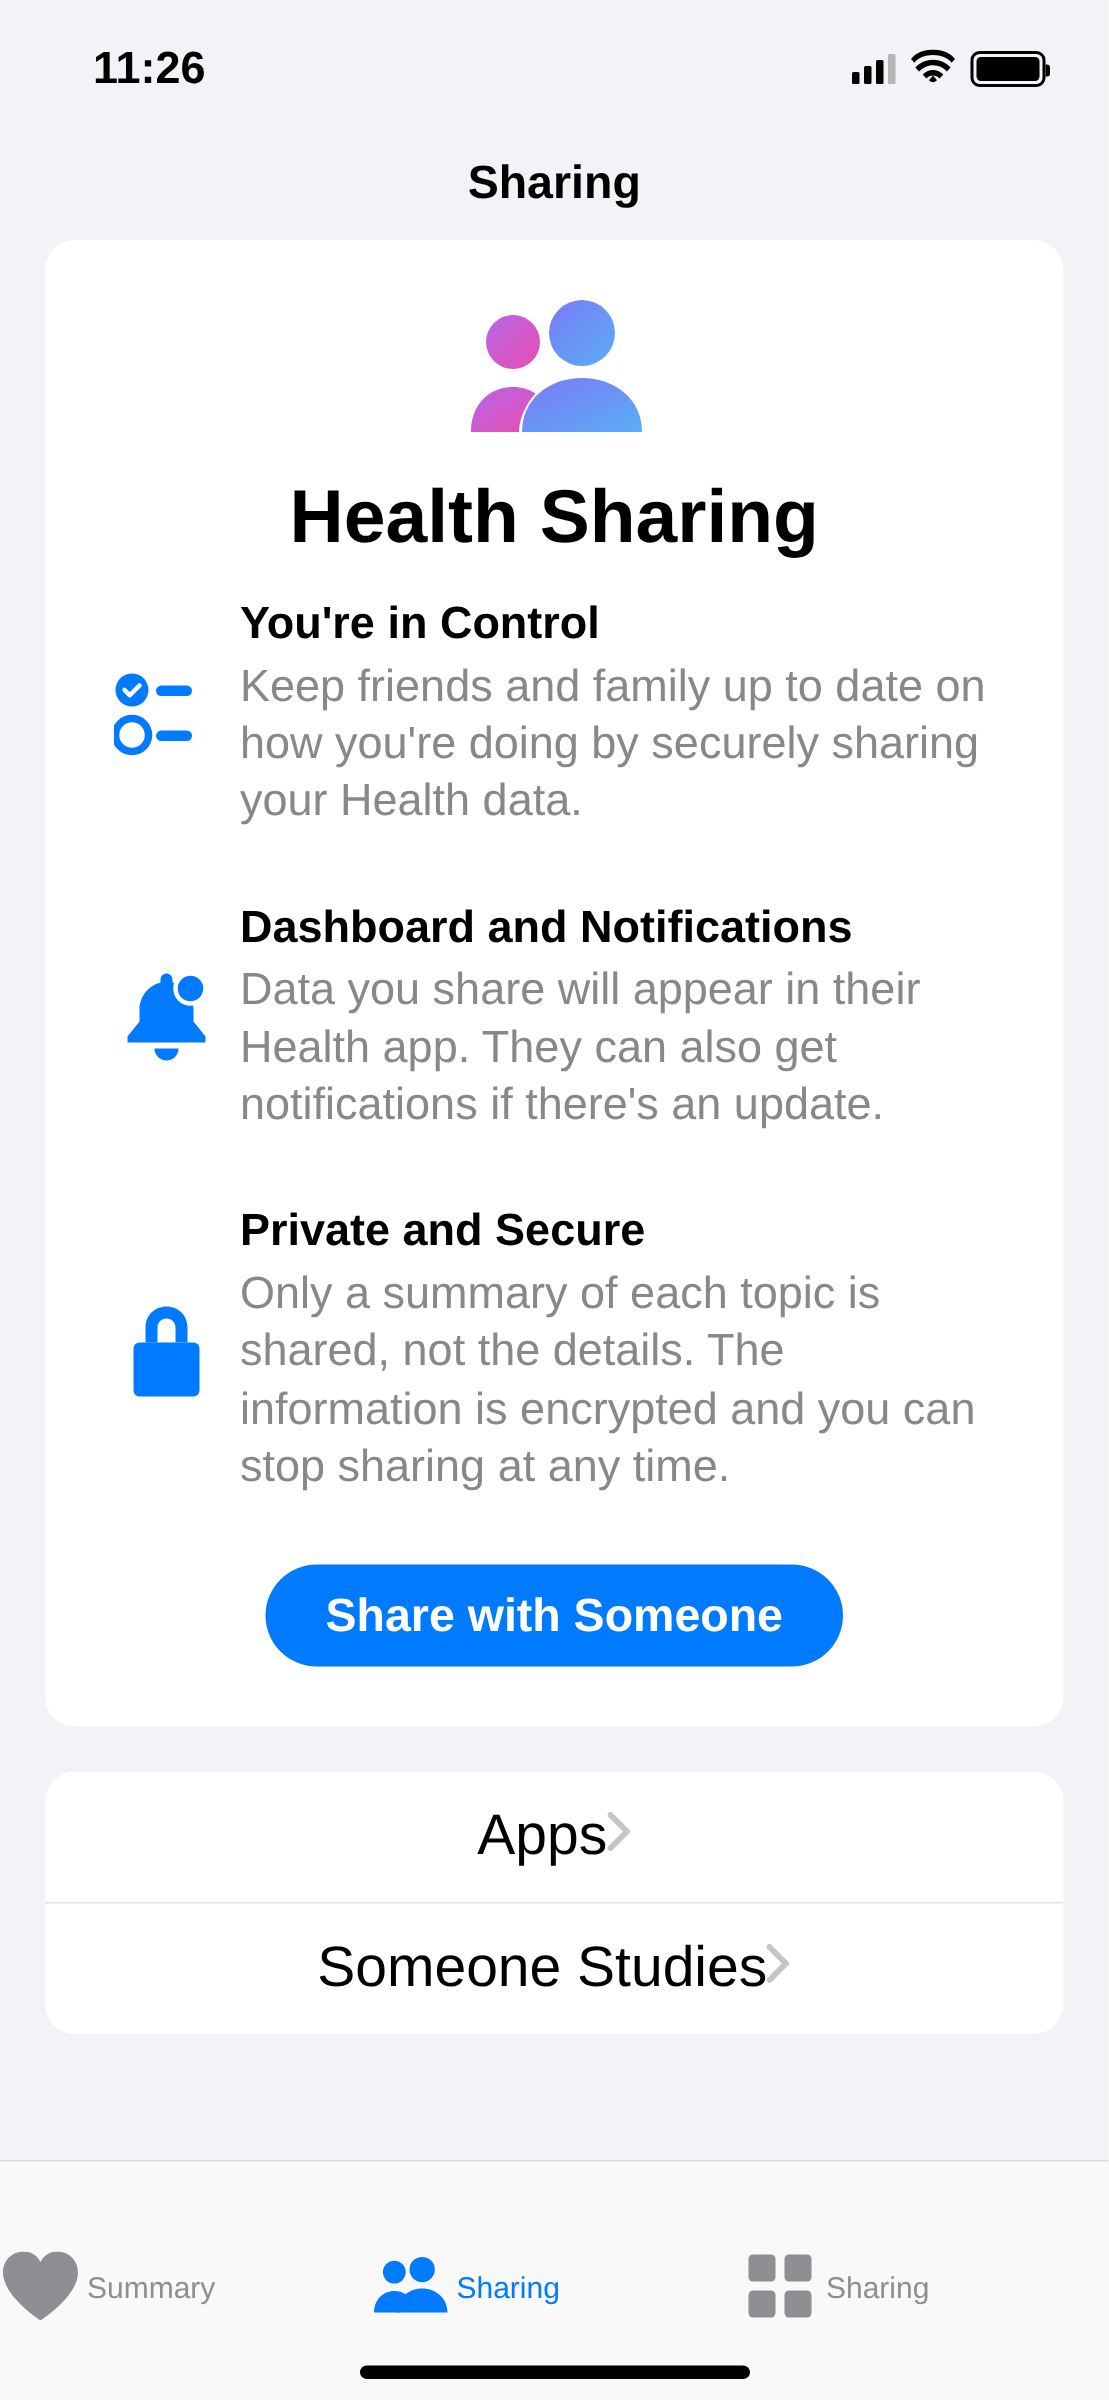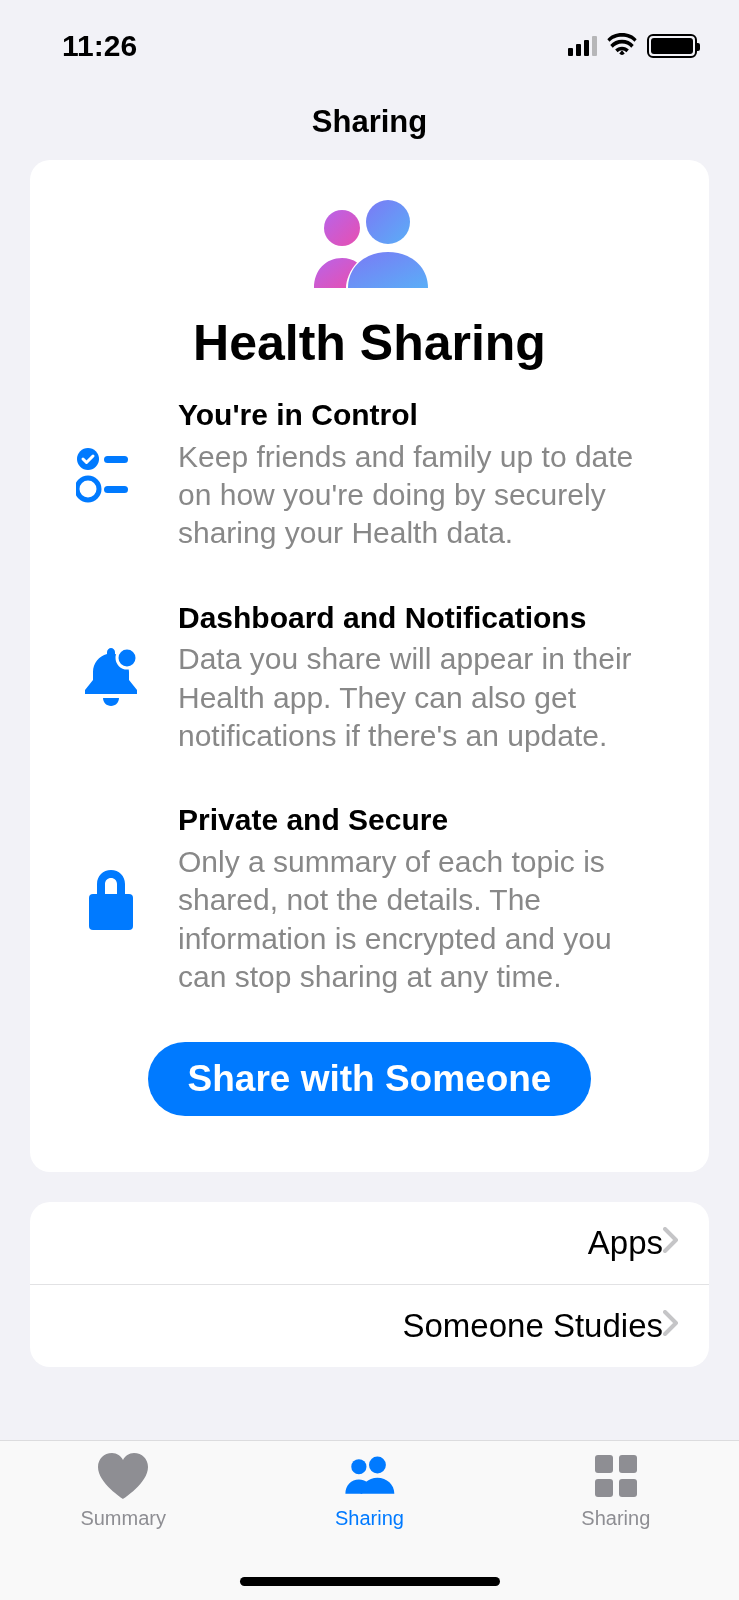--- a/index.html
+++ b/index.html
@@ -95,21 +95,21 @@
   .hero-title {
     text-align: center;
     font-size: 50px;
     font-weight: 700;
     margin-bottom: 24px;
   }
 
   .feature-row {
     display: flex;
     align-items: center;
-    gap: 30px;
+    gap: 12px;
     margin-bottom: 46px;
     padding: 0 14px;
   }
   .feature-row:last-of-type { }
   .feature-icon {
     flex: 0 0 74px;
     display: flex;
     align-items: center;
     justify-content: center;
     color: #007aff;
@@ -122,44 +122,44 @@
     margin-bottom: 4px;
   }
   .feature-desc {
     font-size: 30px;
     color: #888;
     line-height: 1.28;
   }
 
   .share-btn {
     display: block;
-    margin: 16px auto;
+    margin: 0 auto;
     background: #007aff;
     color: #fff;
-    font-size: 37px;
+    font-size: 31px;
     font-weight: 600;
     border: none;
     border-radius: 40px;
     padding: 16px 40px;
     cursor: pointer;
   }
 
   
   .list-card {
     background: #fff;
     border-radius: 20px;
     margin: 30px 30px 0 30px;
     overflow: hidden;
   }
   .list-row {
     display: flex;
     align-items: center;
-    justify-content: flex-end;
+    justify-content: center;
     padding: 22px 30px;
-    font-size: 33px;
+    font-size: 38px;
     cursor: pointer;
   }
   .list-row + .list-row { border-top: 1px solid #e2e2e4; }
   .chevron {
     color: #c5c5c7;
     font-size: 30px;
   }
 
   
   .tab-bar {
@@ -170,21 +170,21 @@
     height: 160px;
     background: rgba(249,249,249,0.95);
     border-top: 1px solid #dcdcde;
     display: flex;
     justify-content: space-around;
     padding-top: 12px;
   }
   .tab-item {
     flex: 1;
     display: flex;
-    flex-direction: column;
+    flex-direction: row;
     align-items: center;
     gap: 4px;
     color: #8e8e93;
     cursor: pointer;
   }
   .tab-item.active { color: #007aff; }
   .tab-label { font-size: 20px; font-weight: 500; }
   .tab-icon svg { width: 54px; height: 46px; }
 
   .home-indicator {

